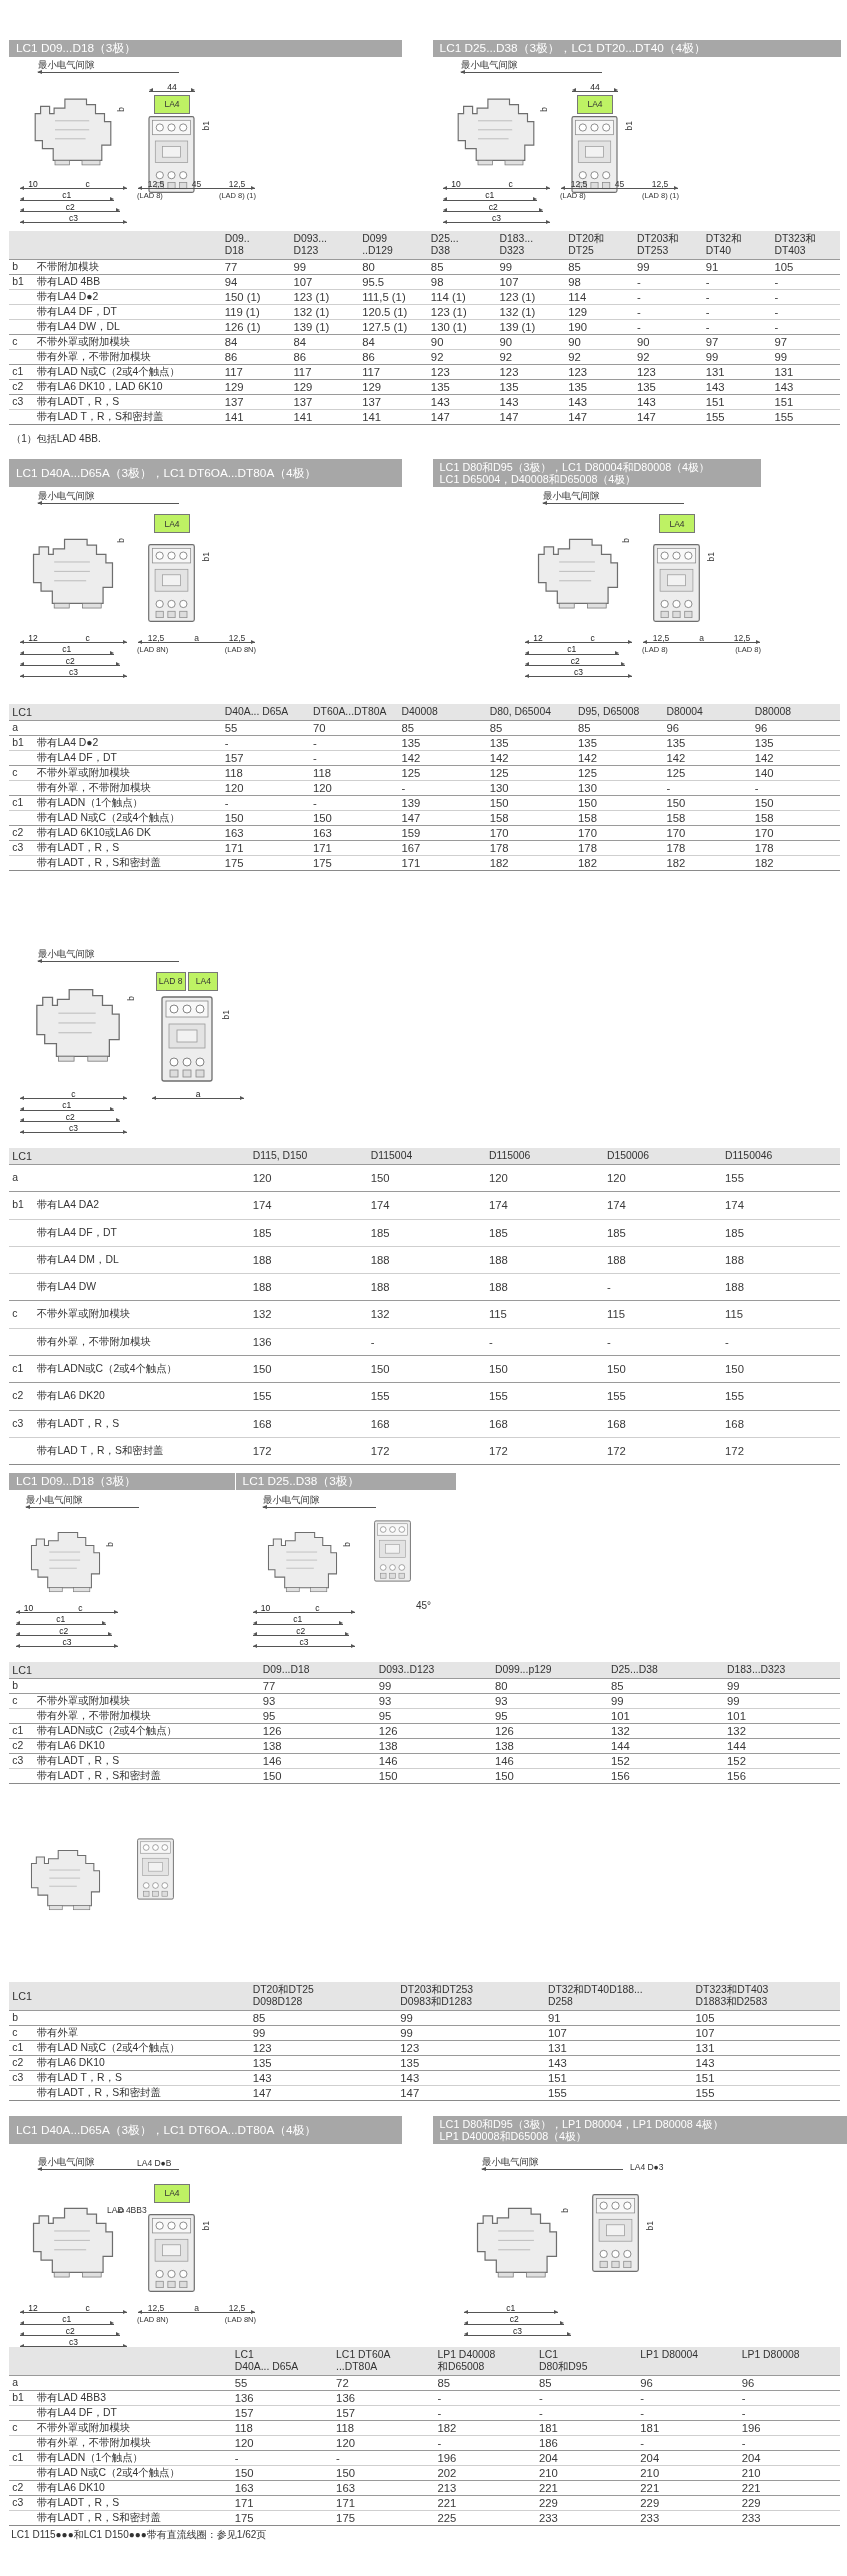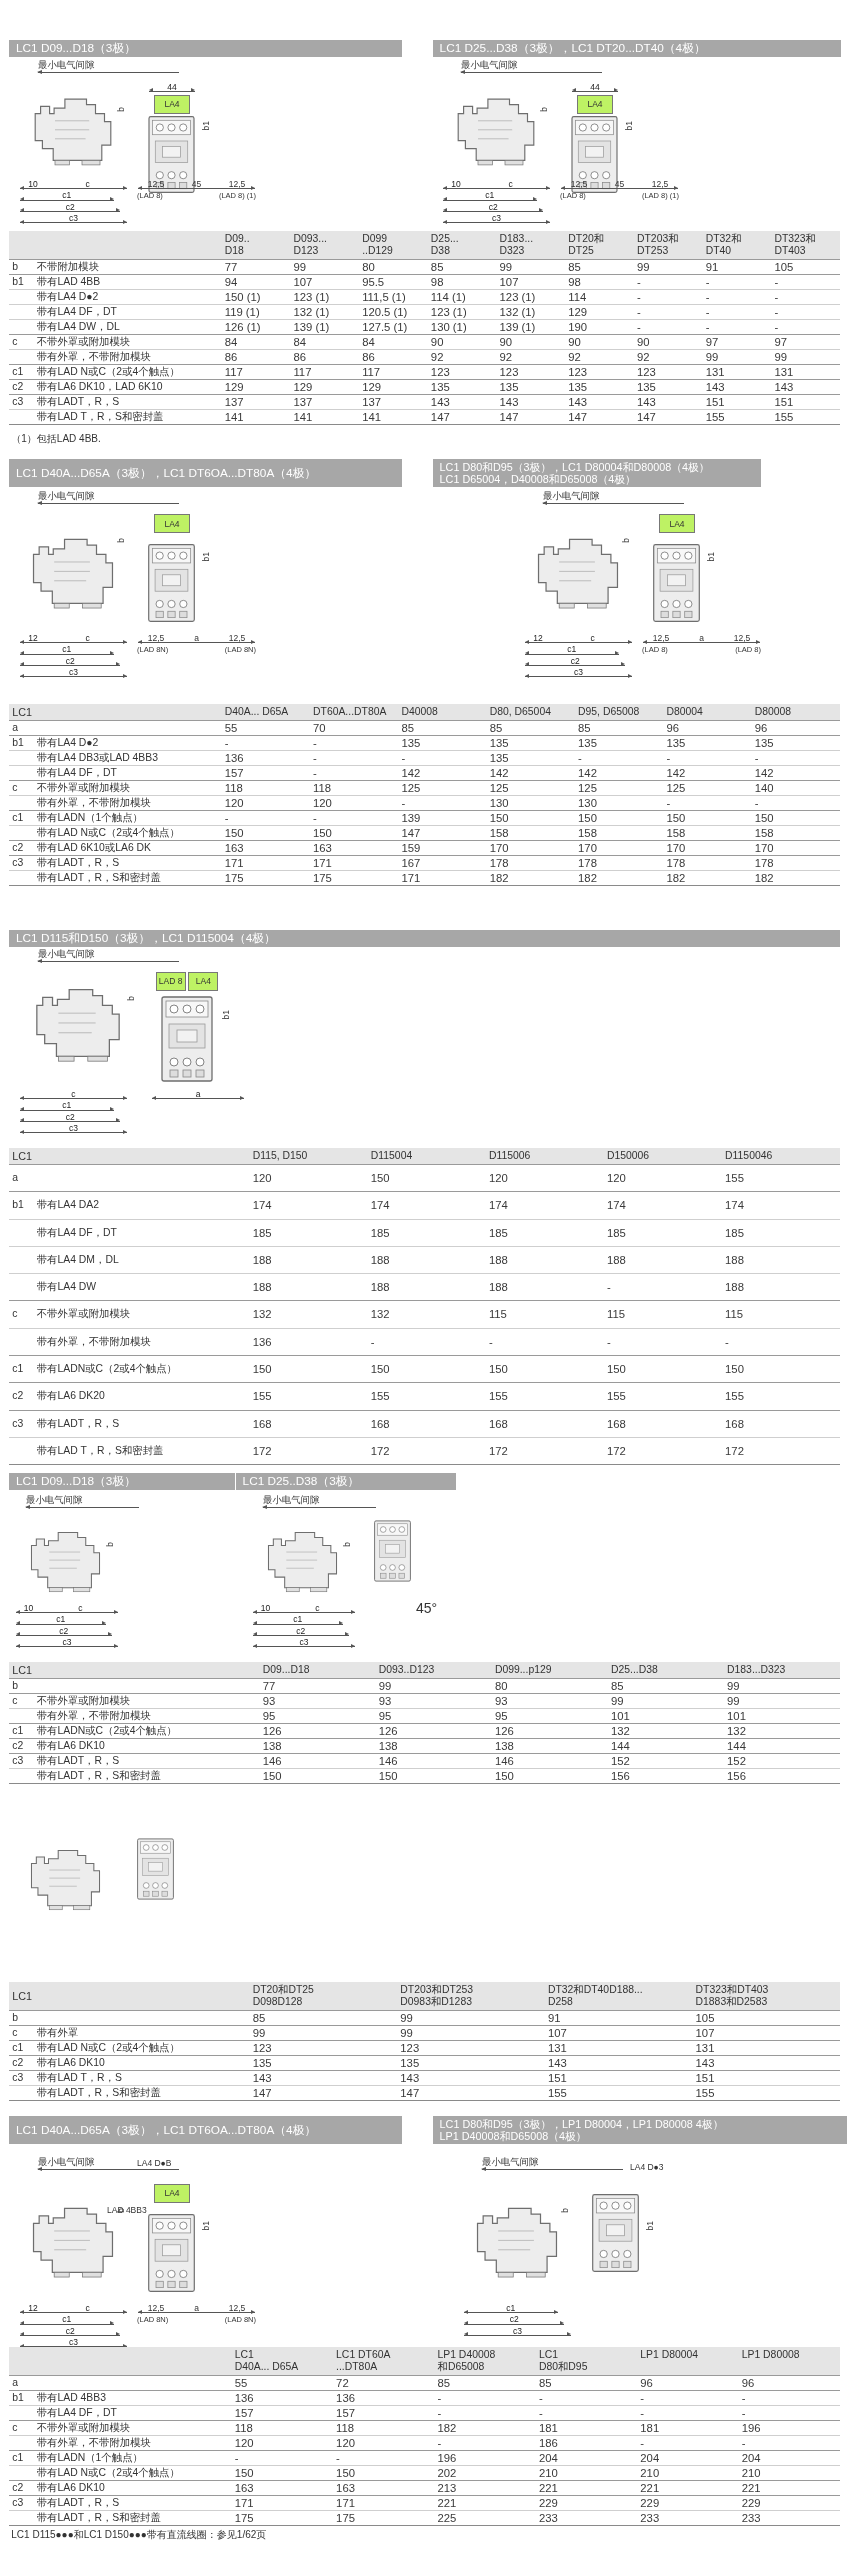--- a/index.html
+++ b/index.html
@@ -65,21 +65,21 @@
   .d2 .svd,.d2 .fvd,.d6 .svd,.d6 .fvd{top:143px}
   .d3 .svv{width:104px;height:98px}
   .d3 .fvv{width:60px;height:96px}
   .d3 .svd{top:141px}
   .d3 .fvd{left:134px;top:141px;width:94px}
   .d4{width:231px}
   .d4 .svv{width:87px;height:81px}
   .d4 .svd{top:109px;width:104px}
   .d4 .fvv{width:43px;height:66px}
   .ptr{position:absolute;font-size:8.5px;color:#333;line-height:1;white-space:nowrap}
-  .deg{position:absolute;font-size:14px;color:#333}
+  .deg{position:absolute;font-size:10px;color:#333}
   .hidden-defs{position:absolute;width:0;height:0;overflow:hidden}
 </style>
 </head>
 <body>
 
 <svg class="hidden-defs" aria-hidden="true">
   <defs>
     <symbol id="sideview" viewBox="0 0 100 100">
       <polygon points="8,34 14,34 14,26 24,26 24,34 29,34 29,28 41,28 41,18 65,18 65,24 75,24 75,34 85,34 85,43 92,43 92,69 82,69 82,86 28,86 28,73 16,73 16,64 8,64" fill="#ededed" stroke="#6e6e6e" stroke-width="1.3"></polygon>
       <path d="M30 42 h38 M30 52 h38 M30 62 h34" stroke="#b9b9b9" stroke-width="1" fill="none"></path>
@@ -582,31 +582,20 @@
           <td class="val">-</td>
           <td class="val">-</td>
           <td class="val">135</td>
           <td class="val">135</td>
           <td class="val">135</td>
           <td class="val">135</td>
           <td class="val">135</td>
         </tr>
         <tr>
           <td class="letter"></td>
-          <td class="rlabel">带有LA4 DB3或LAD 4BB3</td>
-          <td class="val">136</td>
-          <td class="val">-</td>
-          <td class="val">-</td>
-          <td class="val">135</td>
-          <td class="val">-</td>
-          <td class="val">-</td>
-          <td class="val">-</td>
-        </tr>
-        <tr>
-          <td class="letter"></td>
           <td class="rlabel">带有LA4 DF，DT</td>
           <td class="val">157</td>
           <td class="val">-</td>
           <td class="val">142</td>
           <td class="val">142</td>
           <td class="val">142</td>
           <td class="val">142</td>
           <td class="val">142</td>
         </tr>
         <tr class="grp">
@@ -682,21 +671,20 @@
           <td class="val">175</td>
           <td class="val">171</td>
           <td class="val">182</td>
           <td class="val">182</td>
           <td class="val">182</td>
           <td class="val">182</td>
         </tr>
       </tbody>
     </table>
 
-  <div class="secbar" style="left:9.4px;top:930px;width:831px">LC1 D115和D150（3极），LC1 D115004（4极）</div>
 
   <div class="diag d3" style="left:17px;top:949px">
     <div class="clr"><span>最小电气间隙</span><i class="cline"></i></div>
     <div class="views">
       <div class="svcol">
           <svg class="svv" viewBox="0 0 110 104" width="104" height="98">
             <use href="#sideview"></use>
           </svg>
           <span class="vlab">b</span>
         </div>

